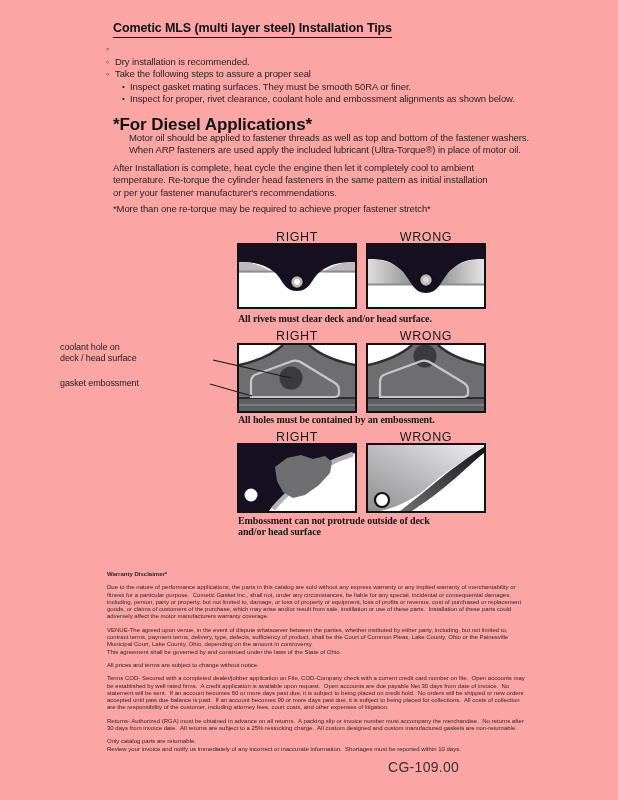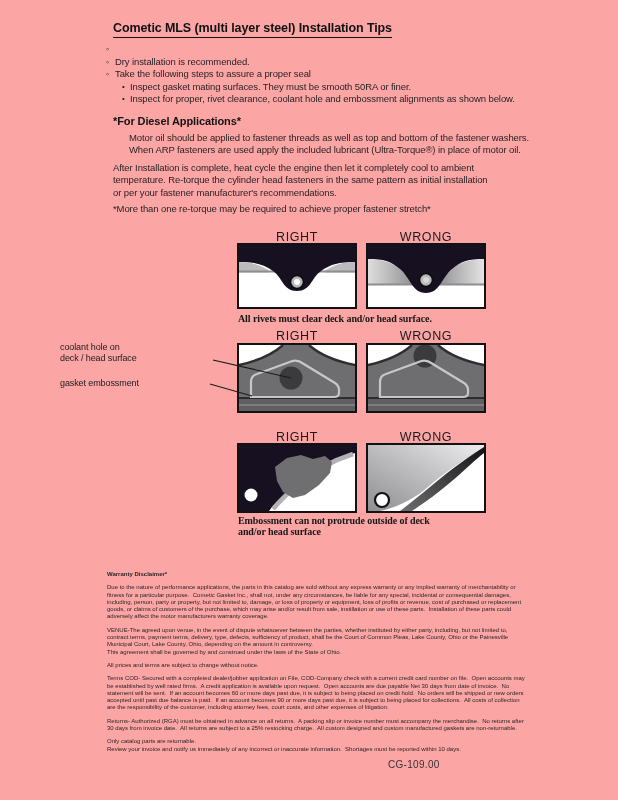--- a/index.html
+++ b/index.html
@@ -15,21 +15,21 @@
     left:113px; top:21px; font-size:12.5px; font-weight:700; color:#111;
     letter-spacing:-0.1px; border-bottom:1.6px solid #111; padding-bottom:2px;
     display:inline-block;
   }
   .tips { left:106px; top:43px; font-size:9.5px; line-height:12.6px; letter-spacing:-0.1px; }
   .tip { display:flex; }
   .tip .m { width:9px; display:inline-block; font-size:9px; }
   .tip.sub { margin-left:16px; }
   .tip.sub .m { font-size:8px; width:8px; }
 
-  .dheading { left:113px; top:115px; font-size:11px; font-weight:700; color:#121212; letter-spacing:-0.1px; }
+  .dheading { left:113px; top:115px; font-size:17px; font-weight:700; color:#121212; letter-spacing:-0.1px; }
   .body { font-size:9.5px; line-height:12.3px; letter-spacing:-0.1px; }
   .p1 { left:129px; top:132px; }
   .p2 { left:113px; top:162px; }
   .p3 { left:113px; top:203px; }
 
   .dlabel { font-size:12.5px; font-weight:400; letter-spacing:0.6px; color:#1a1a1c; width:120px; text-align:center; }
   .dbox { width:120px; border:2px solid #121214; background:#fff; }
   .dbox svg { display:block; }
   .dcap { font-size:10px; font-weight:700; letter-spacing:-0.1px; color:#161616; line-height:10.5px;font-family:Liberation Serif, serif; }
 
@@ -47,21 +47,21 @@
   .leader { left:205px; top:352px; z-index:5; pointer-events:none; }
 
   .lbl-r3l{left:237px;top:430px;} .lbl-r3r{left:366px;top:430px;}
   .box-r3l{left:237px;top:443px;height:70px;} .box-r3r{left:366px;top:443px;height:70px;}
   .cap-r3{left:238px;top:516px;}
 
   .legal { left:107px; top:571px; font-size:6px; line-height:7.3px; color:#2a2627; }
   .legal .blk { margin-bottom:6px; }
   .legal .hd { font-weight:700; }
 
-  .footer { left:388px; top:759px; font-size:10px; color:#373133; letter-spacing:0.3px; }
+  .footer { left:388px; top:759px; font-size:14px; color:#373133; letter-spacing:0.3px; }
 </style>
 </head>
 <body>
 
 <div class="page">
 
   <h1 class="abs title">Cometic MLS (multi layer steel) Installation Tips</h1>
 
   <div class="abs tips">
     <div class="tip">
@@ -160,20 +160,21 @@
       <path d="M0,20 C18,16 34,9 44,0 L70,0 C80,9 96,16 116,20 L116,66 L0,66 Z" fill="#6e6e70"></path>
       <path d="M0,20 C18,16 34,9 44,0" stroke="#2e2e30" stroke-width="2.4" fill="none"></path>
       <path d="M70,0 C80,9 96,16 116,20" stroke="#2e2e30" stroke-width="2.4" fill="none"></path>
       <rect x="0" y="53" width="116" height="13" fill="#606062"></rect>
       <line x1="0" y1="53" x2="116" y2="53" stroke="#1a1a1c" stroke-width="1.4"></line>
       <line x1="0" y1="60" x2="116" y2="60" stroke="#9c9c9e" stroke-width="1"></line>
       <circle cx="57" cy="11" r="11.5" fill="#3b3b3d"></circle>
       <path d="M12,52 L12,37 C12,33 14,30 18,29 L52,16.5 C56,15 60,15.5 64,18.5 L96,38 C99,40 100,42 100,45 L100,48 C100,50.5 98,52 95,52 Z" fill="none" stroke="#c7c7c9" stroke-width="2.2"></path>
     </svg>
   </div>
+  <div class="abs dcap cap-r2">All holes must be contained by an embossment.</div>
 
   <div class="abs dlabel lbl-r3l">RIGHT</div>
   <div class="abs dlabel lbl-r3r">WRONG</div>
 
   <div class="abs dbox box-r3l">
     <svg width="116" height="66" viewBox="0 0 116 66">
       <rect width="116" height="66" fill="#ffffff"></rect>
       <path d="M0,0 H116 V8 C94,14 72,26 56,40 C44,50 36,58 30,66 L0,66 Z" fill="#171021"></path>
       <path d="M114,9 C92,16 72,28 57,41 C47,50 40,57 34,64" stroke="#b2b2b4" stroke-width="4.5" fill="none"></path>
       <path d="M36,22 L48,13 L62,10 L74,14 L86,11 L93,17 L91,28 L80,40 L66,50 L54,53 L44,47 L38,36 Z" fill="#6f6f71"></path>

